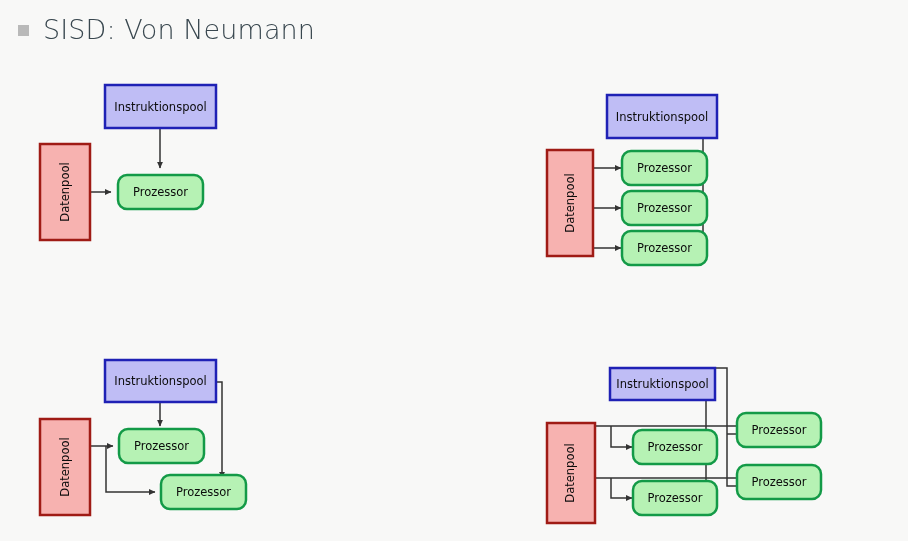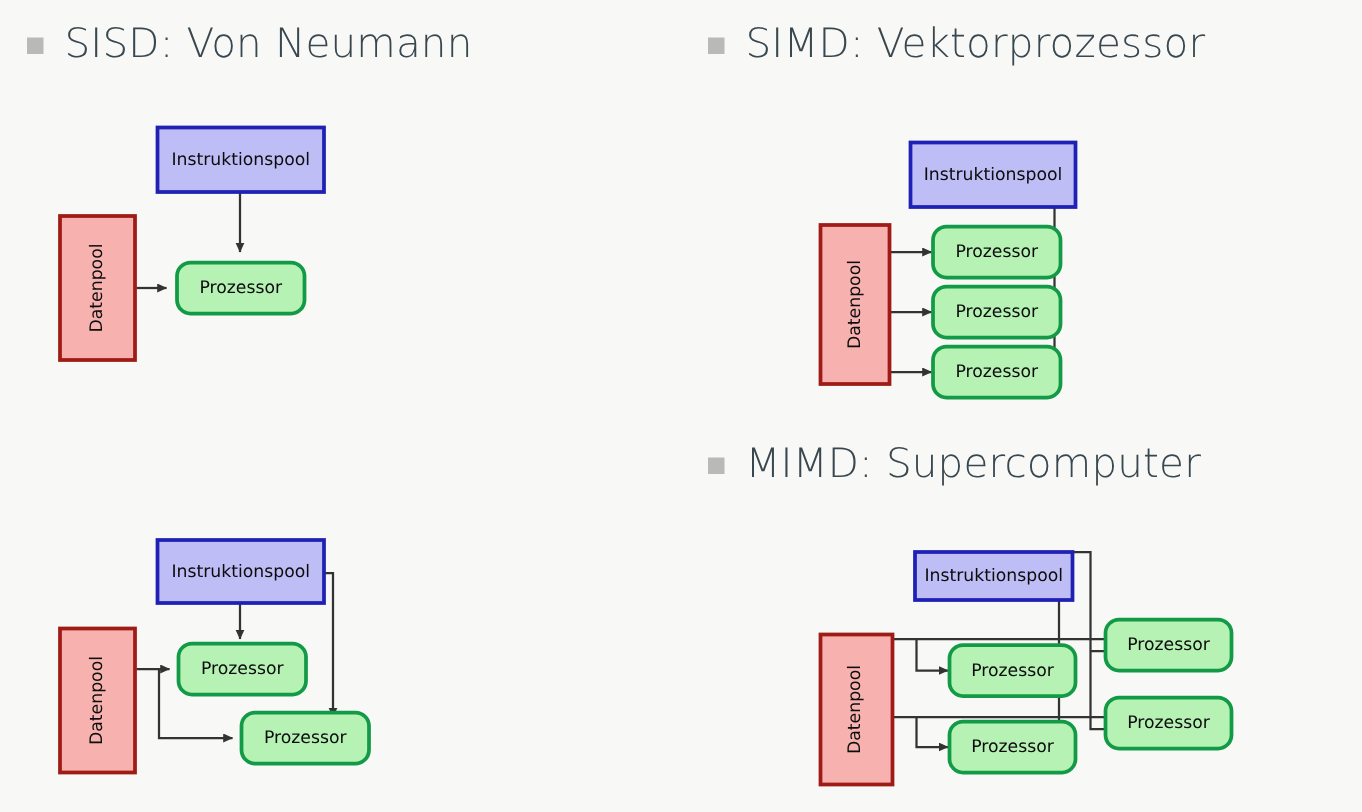--- a/index.html
+++ b/index.html
@@ -83,24 +83,20 @@
 
         <g>
           <rect x="118" y="175" width="85" height="34" rx="9" ry="9" fill="#b6f2b4" stroke="#139a47" stroke-width="2.5"></rect>
           <text class="bx-label" x="160.5" y="192.5">Prozessor</text>
         </g>
       </svg>
     </div>
   </div>
 
   <div class="quad q-tr">
-    <div class="heading">
-      <span class="bullet"></span>
-      <span class="heading-text">SIMD: Vektorprozessor</span>
-    </div>
 
     <div class="figure">
       <svg width="454" height="280" viewBox="0 0 454 280">
         <defs>
           <marker id="ah2" markerWidth="7" markerHeight="7" refX="6.2" refY="3" orient="auto" markerUnits="userSpaceOnUse">
             <path d="M0,0 L6.6,3 L0,6 z" fill="#333333"></path>
           </marker>
         </defs>
 
         <path d="M209,118 L249,118 L249,168" stroke="#333333" stroke-width="1.5" fill="none"></path>
@@ -175,24 +171,20 @@
 
         <g>
           <rect x="161" y="195" width="85" height="34" rx="9" ry="9" fill="#b6f2b4" stroke="#139a47" stroke-width="2.5"></rect>
           <text class="bx-label" x="203.5" y="212.5">Prozessor</text>
         </g>
       </svg>
     </div>
   </div>
 
   <div class="quad q-br">
-    <div class="heading">
-      <span class="bullet"></span>
-      <span class="heading-text">MIMD: Supercomputer</span>
-    </div>
 
     <div class="figure">
       <svg width="454" height="261" viewBox="0 0 454 261">
         <defs>
           <marker id="ah4" markerWidth="7" markerHeight="7" refX="6.2" refY="3" orient="auto" markerUnits="userSpaceOnUse">
             <path d="M0,0 L6.6,3 L0,6 z" fill="#333333"></path>
           </marker>
         </defs>
 
         <path d="M261,88 L273,88 L273,154" stroke="#333333" stroke-width="1.5" fill="none"></path>

